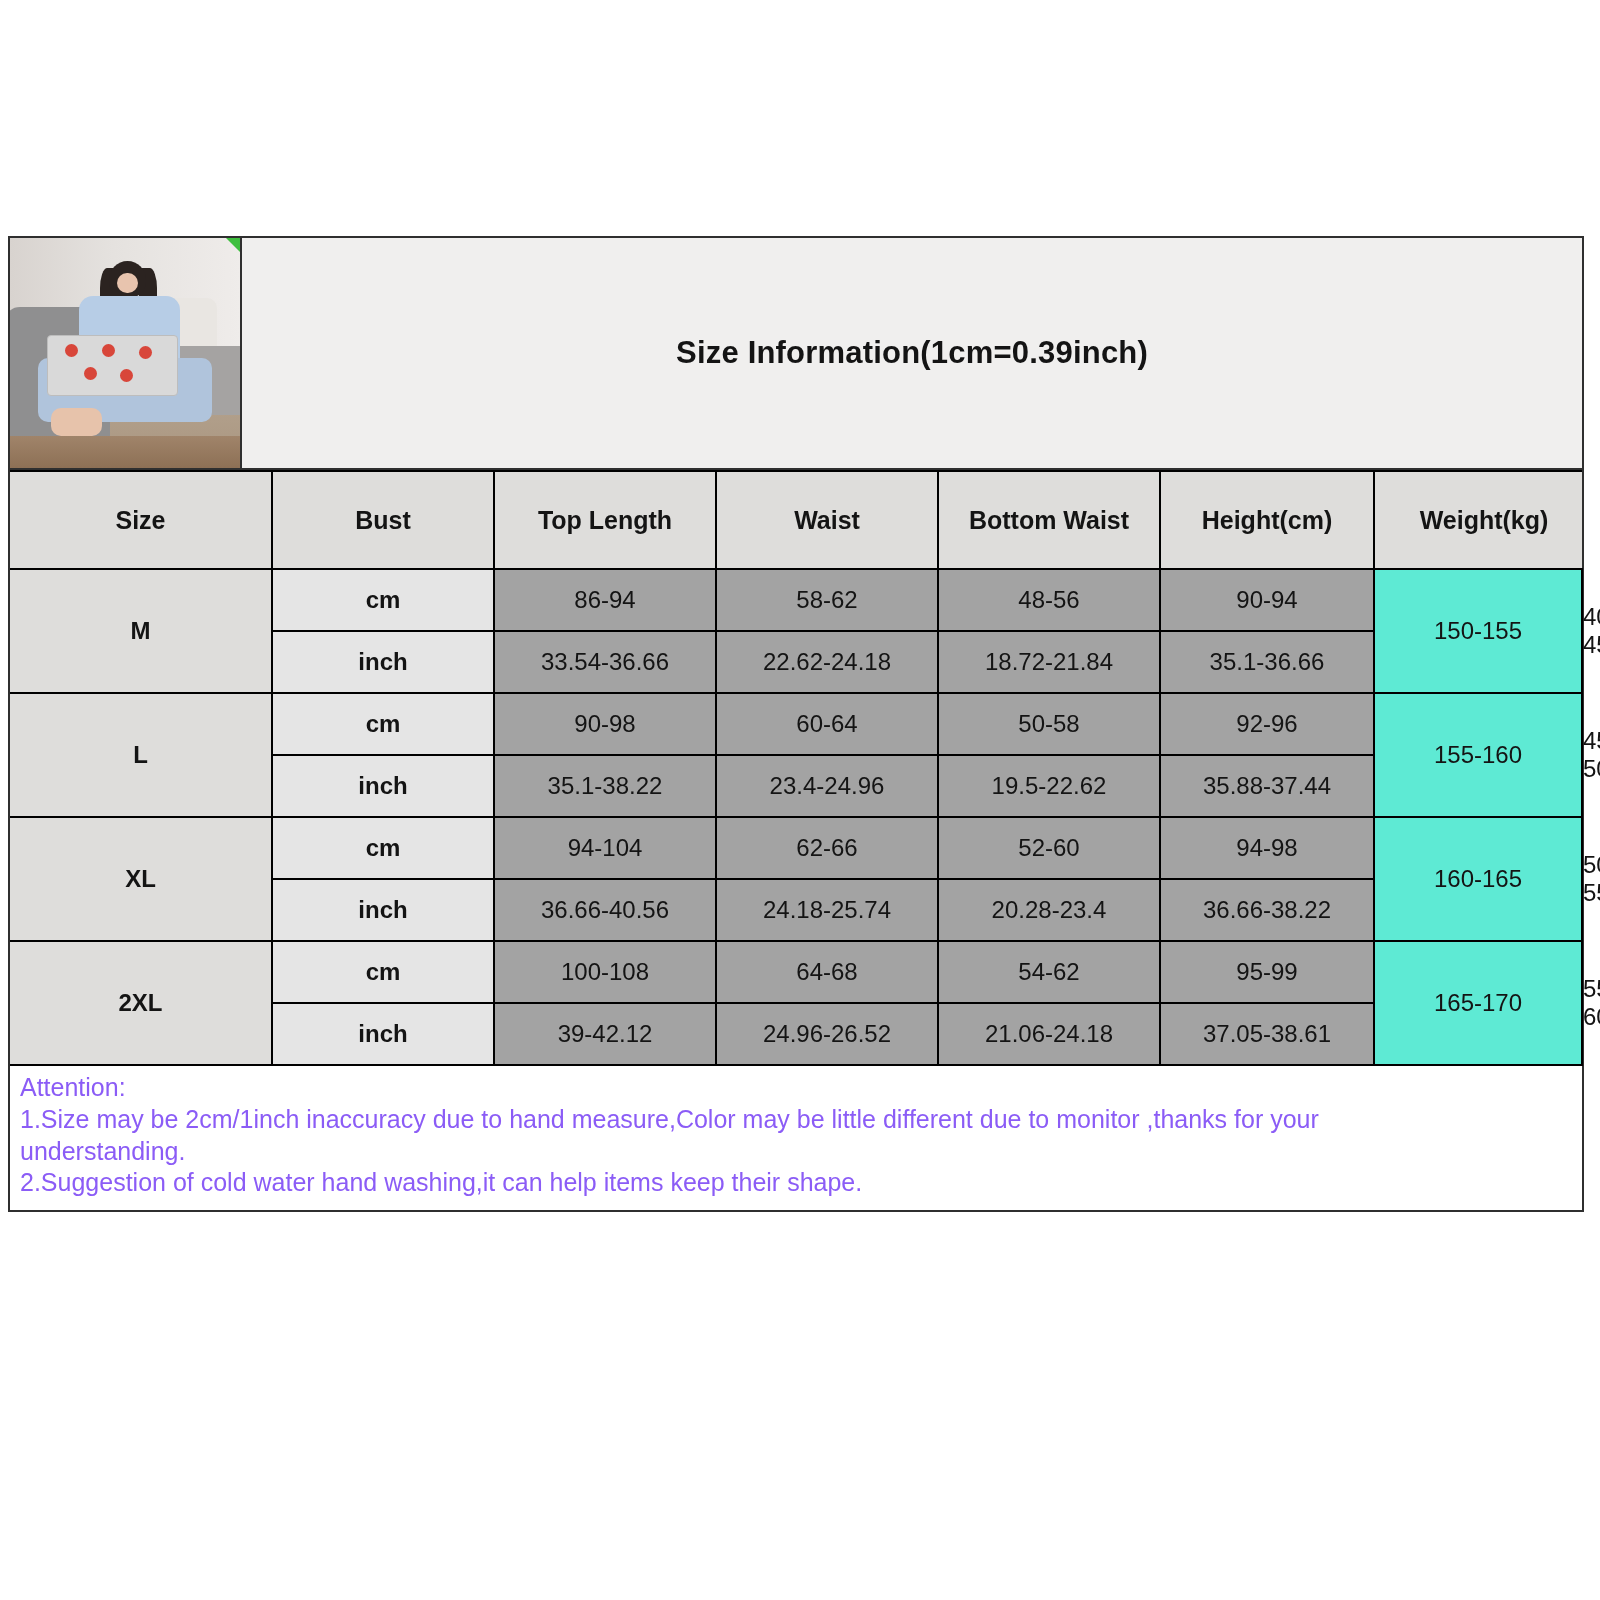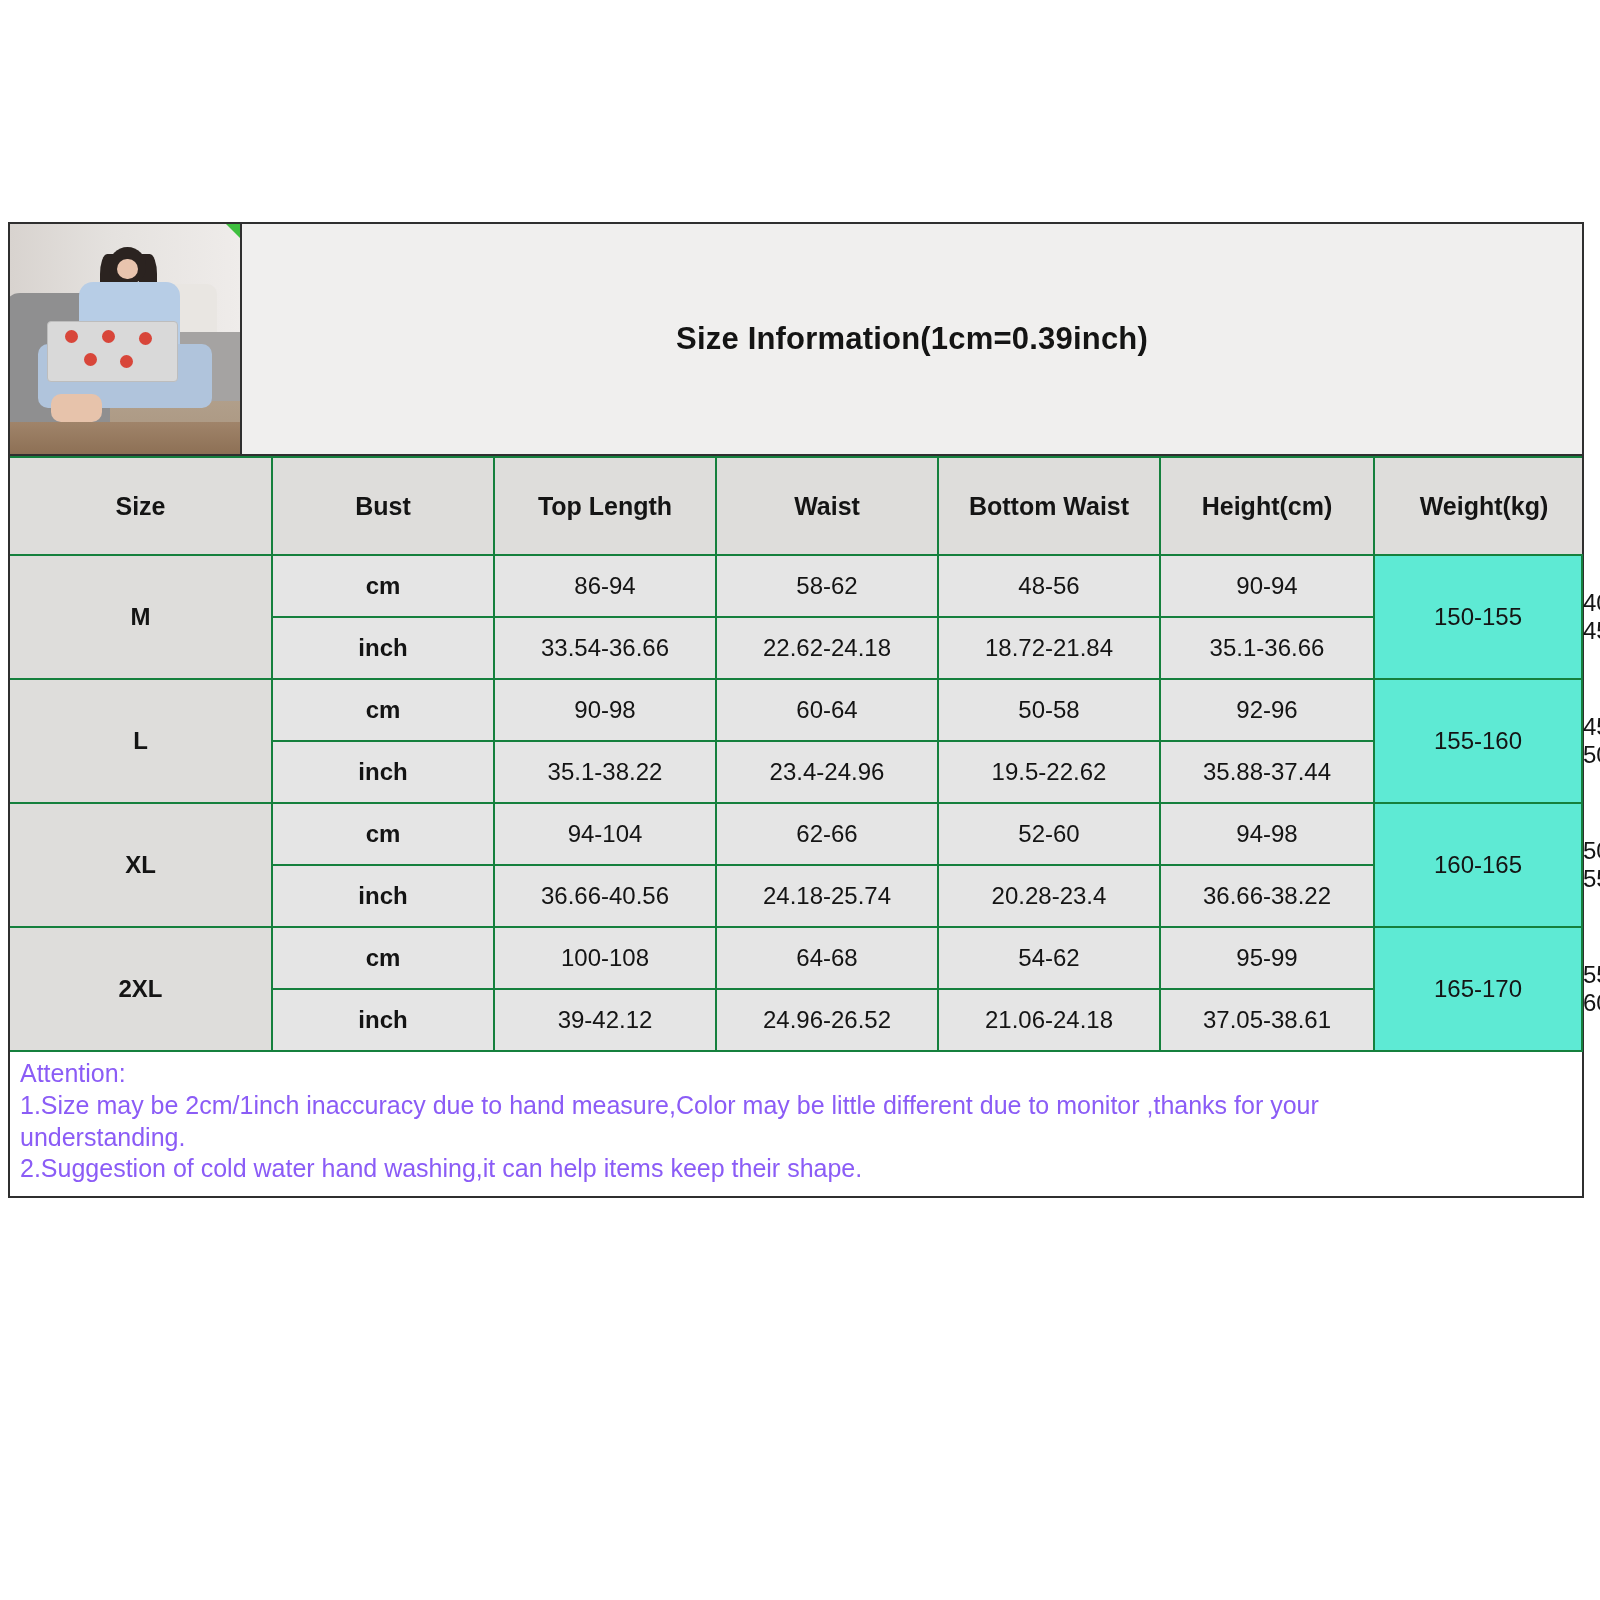--- a/index.html
+++ b/index.html
@@ -19,21 +19,21 @@
     position: relative;
     width: 1600px;
     height: 1600px;
     background: #ffffff;
   }
 
   
   .card {
     position: absolute;
     left: 8px;
-    top: 222px;
+    top: 236px;
     width: 1576px;
     height: 976px;
     border: 2px solid #2f2f2f;
     box-sizing: border-box;
     background: #ffffff;
   }
 
   
   .top-row {
     display: flex;
@@ -145,21 +145,21 @@
   }
 
   
   table.size-table {
     width: 100%;
     border-collapse: collapse;
     table-layout: fixed;
   }
   table.size-table th,
   table.size-table td {
-    border: 2px solid #15803d;
+    border: 2px solid #000000;
     text-align: center;
     vertical-align: middle;
     font-size: 24px;
     color: #141414;
     padding: 0;
   }
   table.size-table thead th {
     background: #dedddb;
     font-weight: bold;
     height: 96px;
@@ -182,21 +182,21 @@
     font-weight: bold;
     font-size: 27px;
   }
   td.unit-label {
     width: 126px;
     background: #e5e5e5;
     font-weight: bold;
     font-size: 24px;
   }
   td.value-cell {
-    background: #e5e5e5;
+    background: #a3a3a3;
     height: 60px;
   }
   td.hw-cell {
     background: #5eead4;
     font-size: 24px;
   }
   tbody tr td:first-child { border-left: none; }
   tbody tr td:last-child { border-right: none; }
 
   

